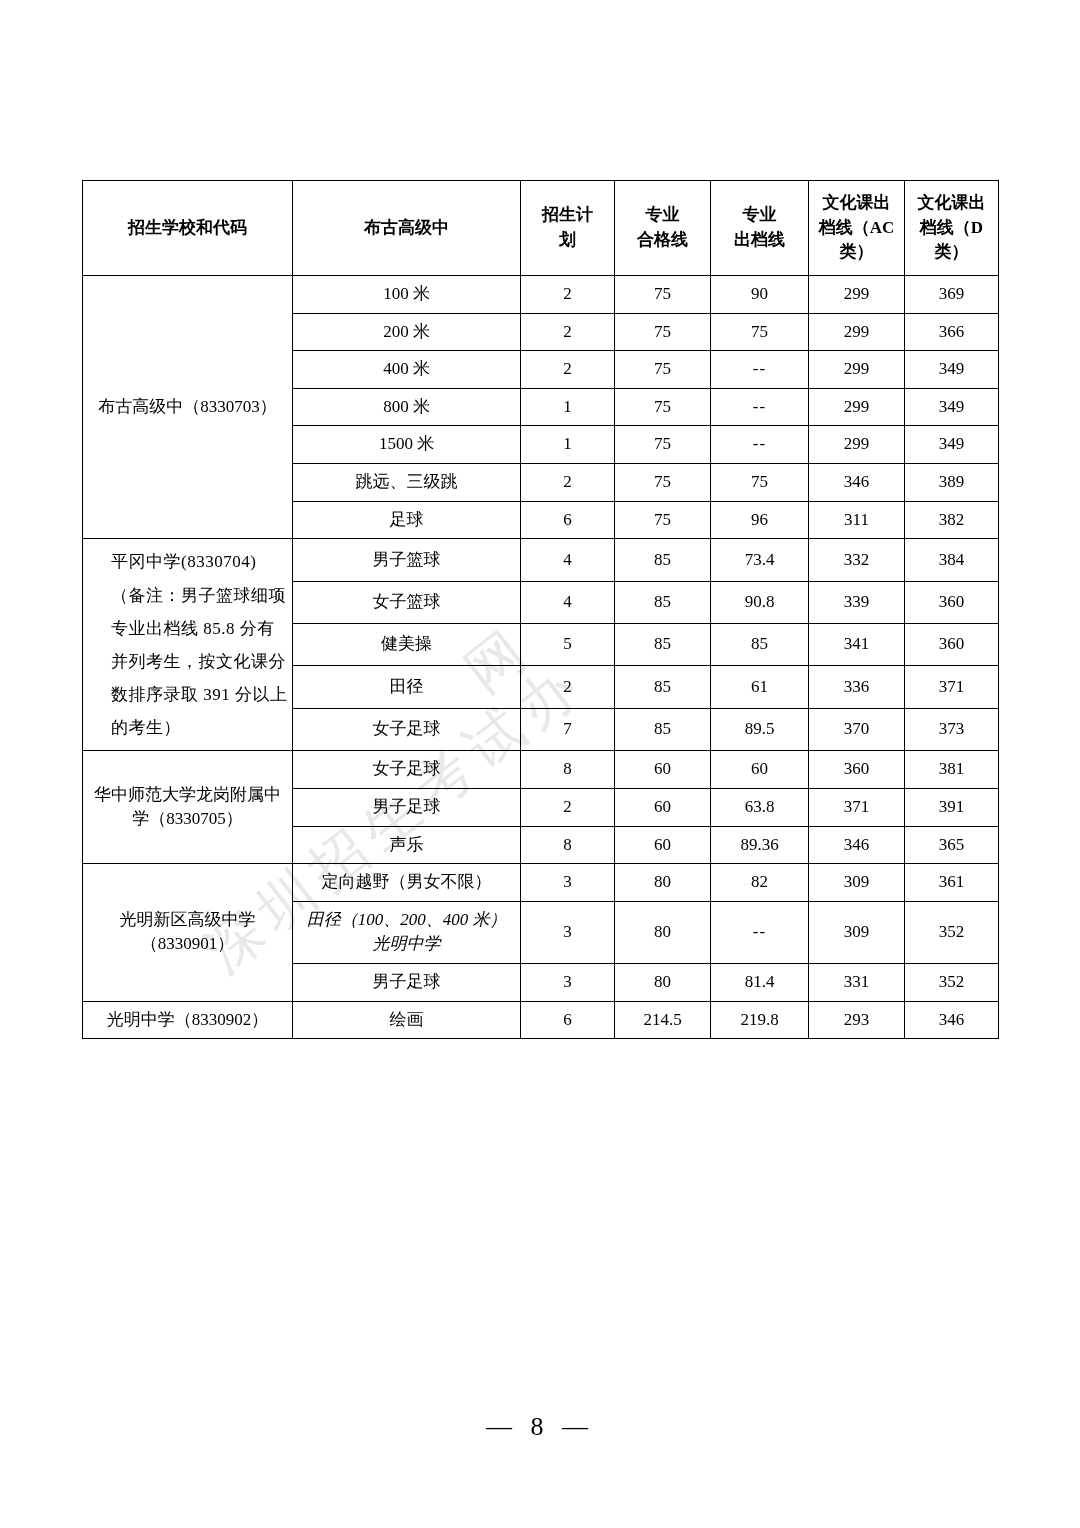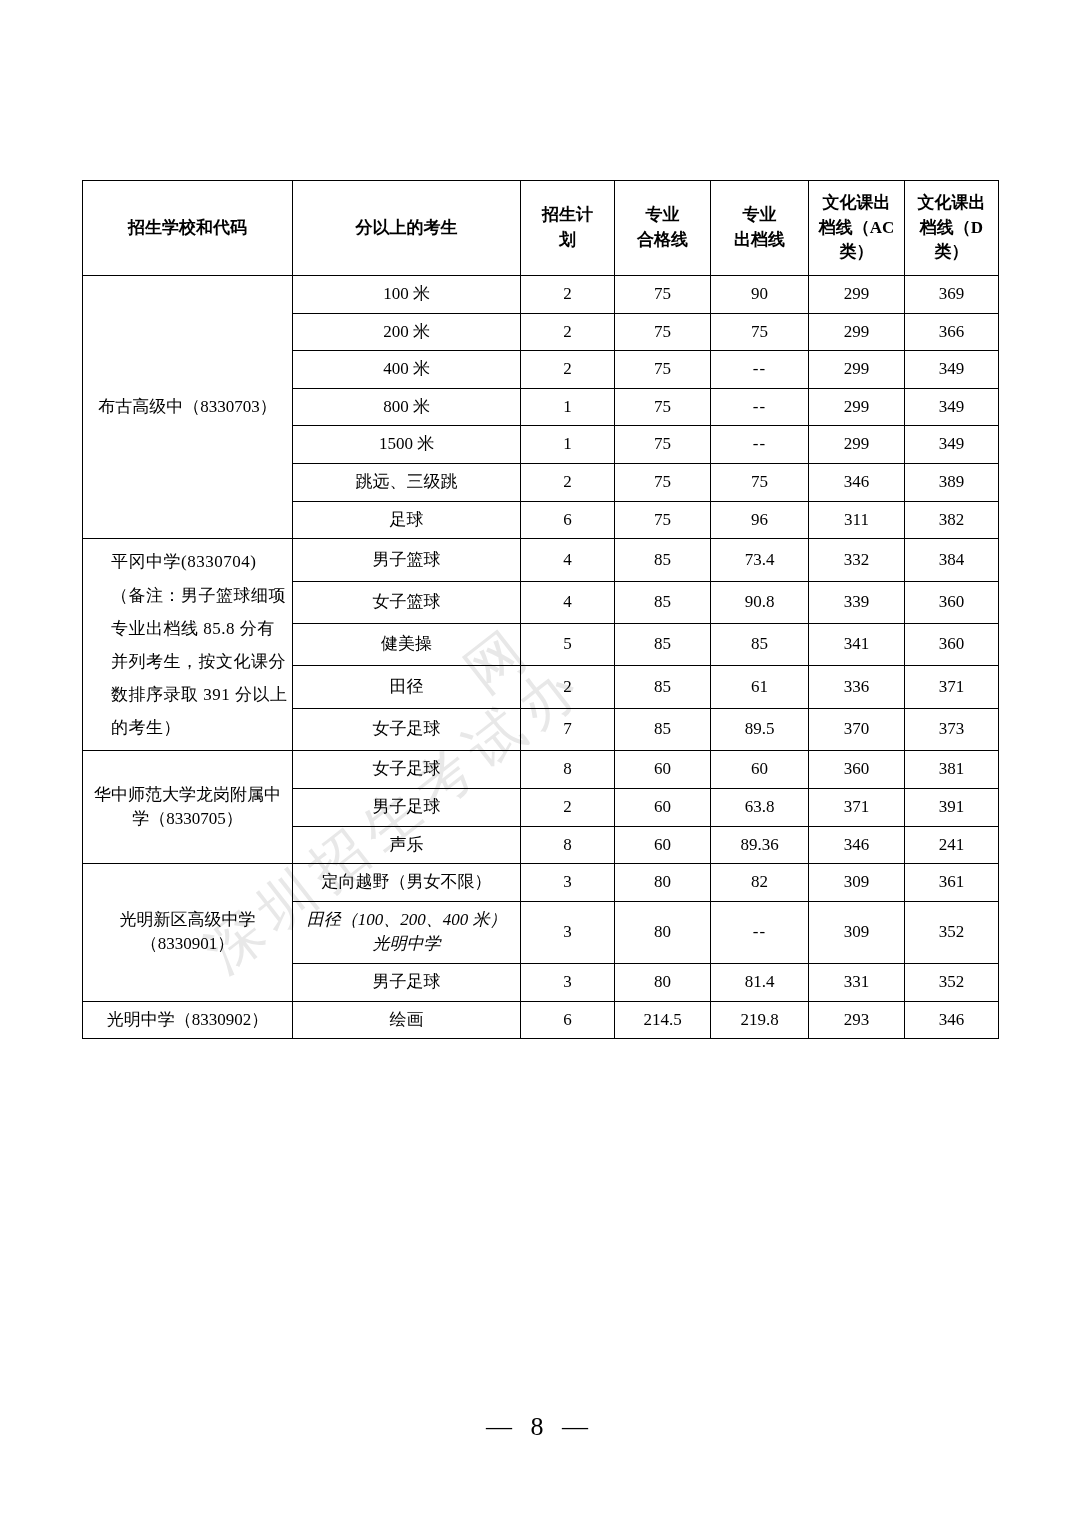--- a/index.html
+++ b/index.html
@@ -132,21 +132,21 @@
           <col class="c4">
           <col class="c5">
           <col class="c6">
       </colgroup>
       <thead>
         <tr>
           <th>
             <div>招生学校和代码</div>
           </th>
           <th>
-            <div>分以上的考生</div>
+            <div>布古高级中</div>
           </th>
           <th>
             <div>招生计</div>
             <div>划</div>
           </th>
           <th>
             <div>专业</div>
             <div>合格线</div>
           </th>
           <th>
@@ -282,21 +282,21 @@
           <td>63.8</td>
           <td>371</td>
           <td>391</td>
         </tr>
         <tr>
           <td class="rowlabel">声乐</td>
           <td>8</td>
           <td>60</td>
           <td>89.36</td>
           <td>346</td>
-          <td>241</td>
+          <td>365</td>
         </tr>
 
         <tr>
           <td class="school" rowspan="3">光明新区高级中学（8330901）</td>
           <td class="rowlabel">定向越野（男女不限）</td>
           <td>3</td>
           <td>80</td>
           <td>82</td>
           <td>309</td>
           <td>361</td>

